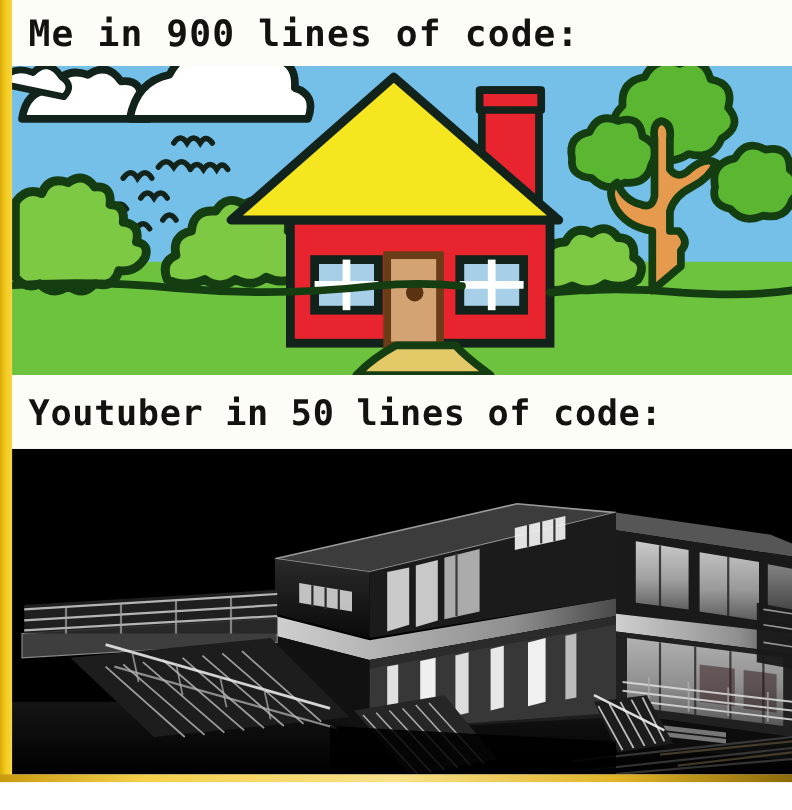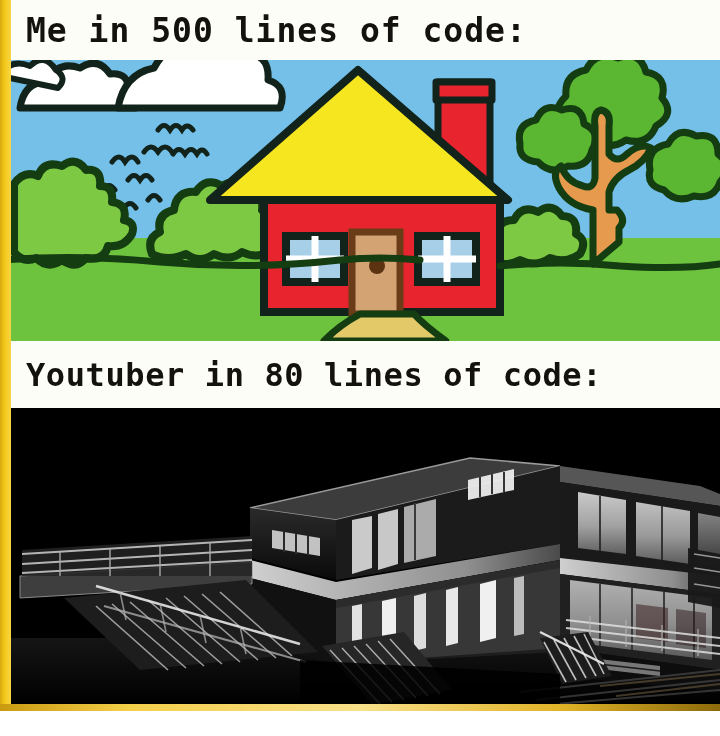--- a/index.html
+++ b/index.html
@@ -94,21 +94,21 @@
   }
 </style>
 </head>
 <body>
 
 <div id="meme">
 
   <div class="left-border"></div>
 
   <div class="caption-band top">
-    <div class="caption-text">Me in 500 lines of code:</div>
+    <div class="caption-text">Me in 900 lines of code:</div>
   </div>
 
   <div class="panel drawing">
     <svg viewBox="0 0 720 281" preserveAspectRatio="none">
       <defs>
         <clipPath id="clipTop">
             <rect x="0" y="0" width="720" height="281"></rect>
           </clipPath>
       </defs>
       <g clip-path="url(#clipTop)">
@@ -195,21 +195,21 @@
 
         <path d="M360 254 q-22 12 -36 27 L446 281 q-22 -16 -32 -27 z" fill="#e3c968" stroke="#143d12" stroke-width="7" stroke-linejoin="round"></path>
 
         <path d="M0 200 q80 -6 160 2 q90 8 180 -2 q40 -4 80 0" fill="none" stroke="#143d12" stroke-width="7" stroke-linecap="round"></path>
         <path d="M500 206 q60 -6 120 0 q60 4 100 -2" fill="none" stroke="#143d12" stroke-width="7" stroke-linecap="round"></path>
       </g>
     </svg>
   </div>
 
   <div class="caption-band bottom">
-    <div class="caption-text">Youtuber in 80 lines of code:</div>
+    <div class="caption-text">Youtuber in 50 lines of code:</div>
   </div>
 
   <div class="panel render">
     <svg viewBox="0 0 720 296" preserveAspectRatio="none">
       <defs>
         <linearGradient id="glass" x1="0" y1="0" x2="0" y2="1">
           <stop offset="0%" stop-color="#e9e9e9"></stop>
           <stop offset="55%" stop-color="#b9b9b9"></stop>
           <stop offset="100%" stop-color="#6d6d6d"></stop>
         </linearGradient>

